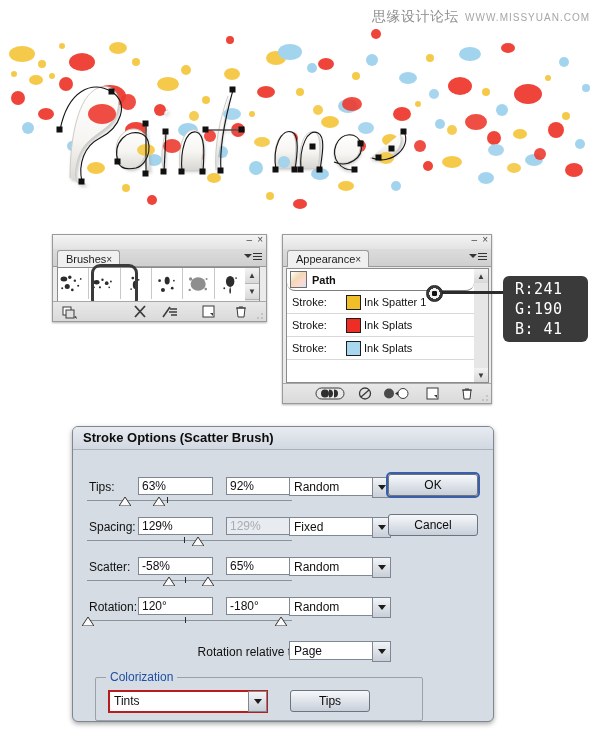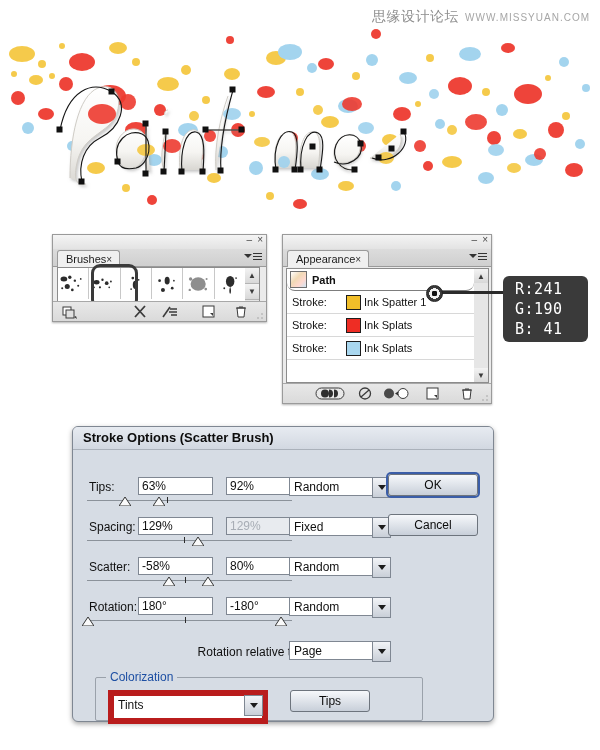--- a/index.html
+++ b/index.html
@@ -124,22 +124,22 @@
     display:flex;align-items:center;justify-content:center;}
   .btn.default{box-shadow:0 0 0 2px #3b5ea8;}
 
   .rot-rel{position:absolute;left:0;top:192px;width:420px;height:24px;}
   .rot-rel .lbl{position:absolute;right:192px;top:4px;font-size:12px;color:#101010;}
 
   .group{position:absolute;left:22px;top:228px;width:286px;height:42px;
     border:1px solid #9aa1aa;border-radius:2px;padding-left:40px;}
   .group-title{position:absolute;left:10px;top:-8px;background:#d6dce4;padding:0 4px;
     font-size:12px;color:#1d4fa3;}
-  .inp-lg{position:absolute;left:12px;top:12px;width:160px;height:34px;background:#fff;
-    border:6px solid #b91c1c;font-size:12px;color:#101010;line-height:18px;padding-left:4px;
+  .inp-lg{position:absolute;left:12px;top:12px;width:160px;height:23px;background:#fff;
+    border:2px solid #b91c1c;font-size:12px;color:#101010;line-height:18px;padding-left:4px;
     box-sizing:border-box;}
   .inp-lg .arrowbox{position:absolute;right:-1px;top:-1px;width:17px;height:19px;
     background:linear-gradient(#f2f4f7,#c9cfd8);border:1px solid #7f8792;
     display:flex;align-items:center;justify-content:center;}
   .inp-lg .arrowbox i{width:0;height:0;border-left:4px solid transparent;border-right:4px solid transparent;
     border-top:5px solid #1c1c1c;}
 </style>
 </head>
 <body>
 
@@ -623,21 +623,21 @@
         <span class="tri" style="left:119px;top:22px">
           <svg width="12" height="9" viewBox="0 0 12 9">
               <path d="M6 0 L12 9 L0 9z" fill="#fafafa" stroke="#333"></path>
             </svg>
         </span>
       </div>
 
       <div class="row" style="top:106px">
         <span class="lbl">Scatter:</span>
         <span class="inp" style="left:65px;width:75px">-58%</span>
-        <span class="inp" style="left:153px;width:75px">80%</span>
+        <span class="inp" style="left:153px;width:75px">65%</span>
         <span class="sel" style="left:216px;width:102px">
           <span>Random</span>
           <span class="arrowbox">
               <i></i>
             </span>
         </span>
         <span class="track" style="left:14px;top:25px;width:205px"></span>
         <span class="tri" style="left:90px;top:22px">
           <svg width="12" height="9" viewBox="0 0 12 9">
               <path d="M6 0 L12 9 L0 9z" fill="#fafafa" stroke="#333"></path>
@@ -646,21 +646,21 @@
         <span class="tick" style="left:112px;top:22px"></span>
         <span class="tri" style="left:129px;top:22px">
           <svg width="12" height="9" viewBox="0 0 12 9">
               <path d="M6 0 L12 9 L0 9z" fill="#fafafa" stroke="#333"></path>
             </svg>
         </span>
       </div>
 
       <div class="row" style="top:146px">
         <span class="lbl">Rotation:</span>
-        <span class="inp" style="left:65px;width:75px">180°</span>
+        <span class="inp" style="left:65px;width:75px">120°</span>
         <span class="inp" style="left:153px;width:75px">-180°</span>
         <span class="sel" style="left:216px;width:102px">
           <span>Random</span>
           <span class="arrowbox">
               <i></i>
             </span>
         </span>
         <span class="track" style="left:14px;top:25px;width:205px"></span>
         <span class="tri" style="left:9px;top:22px">
           <svg width="12" height="9" viewBox="0 0 12 9">

